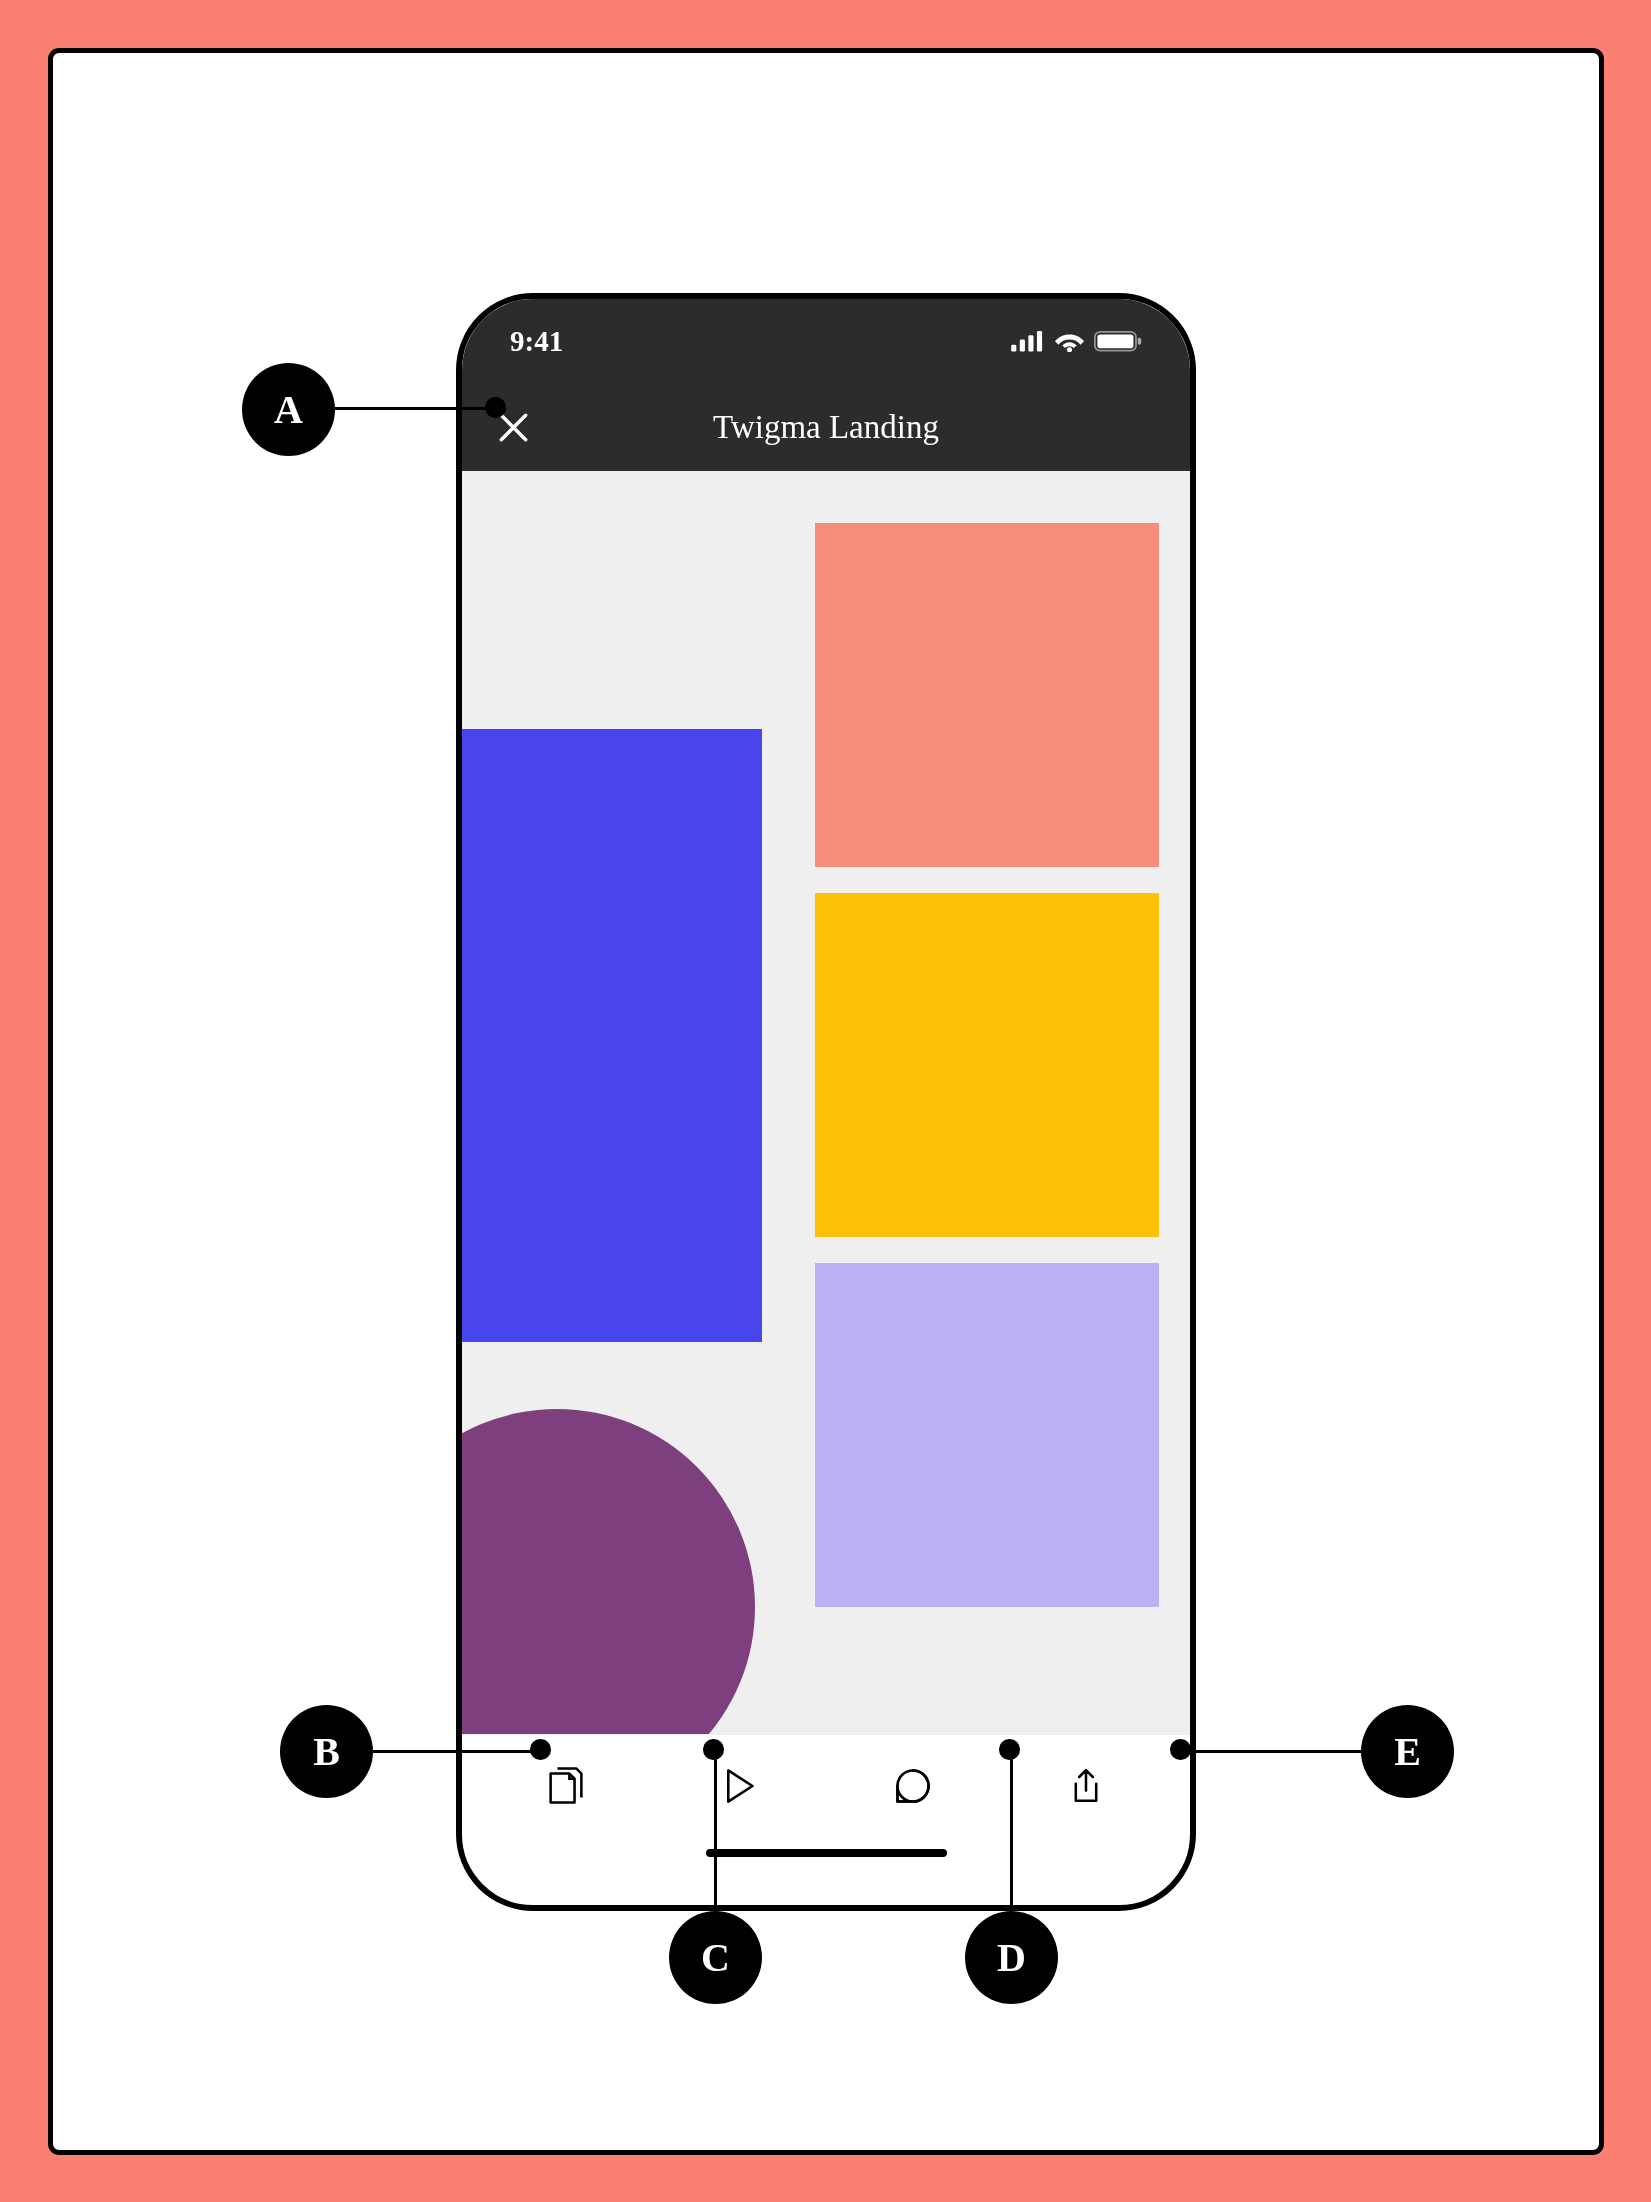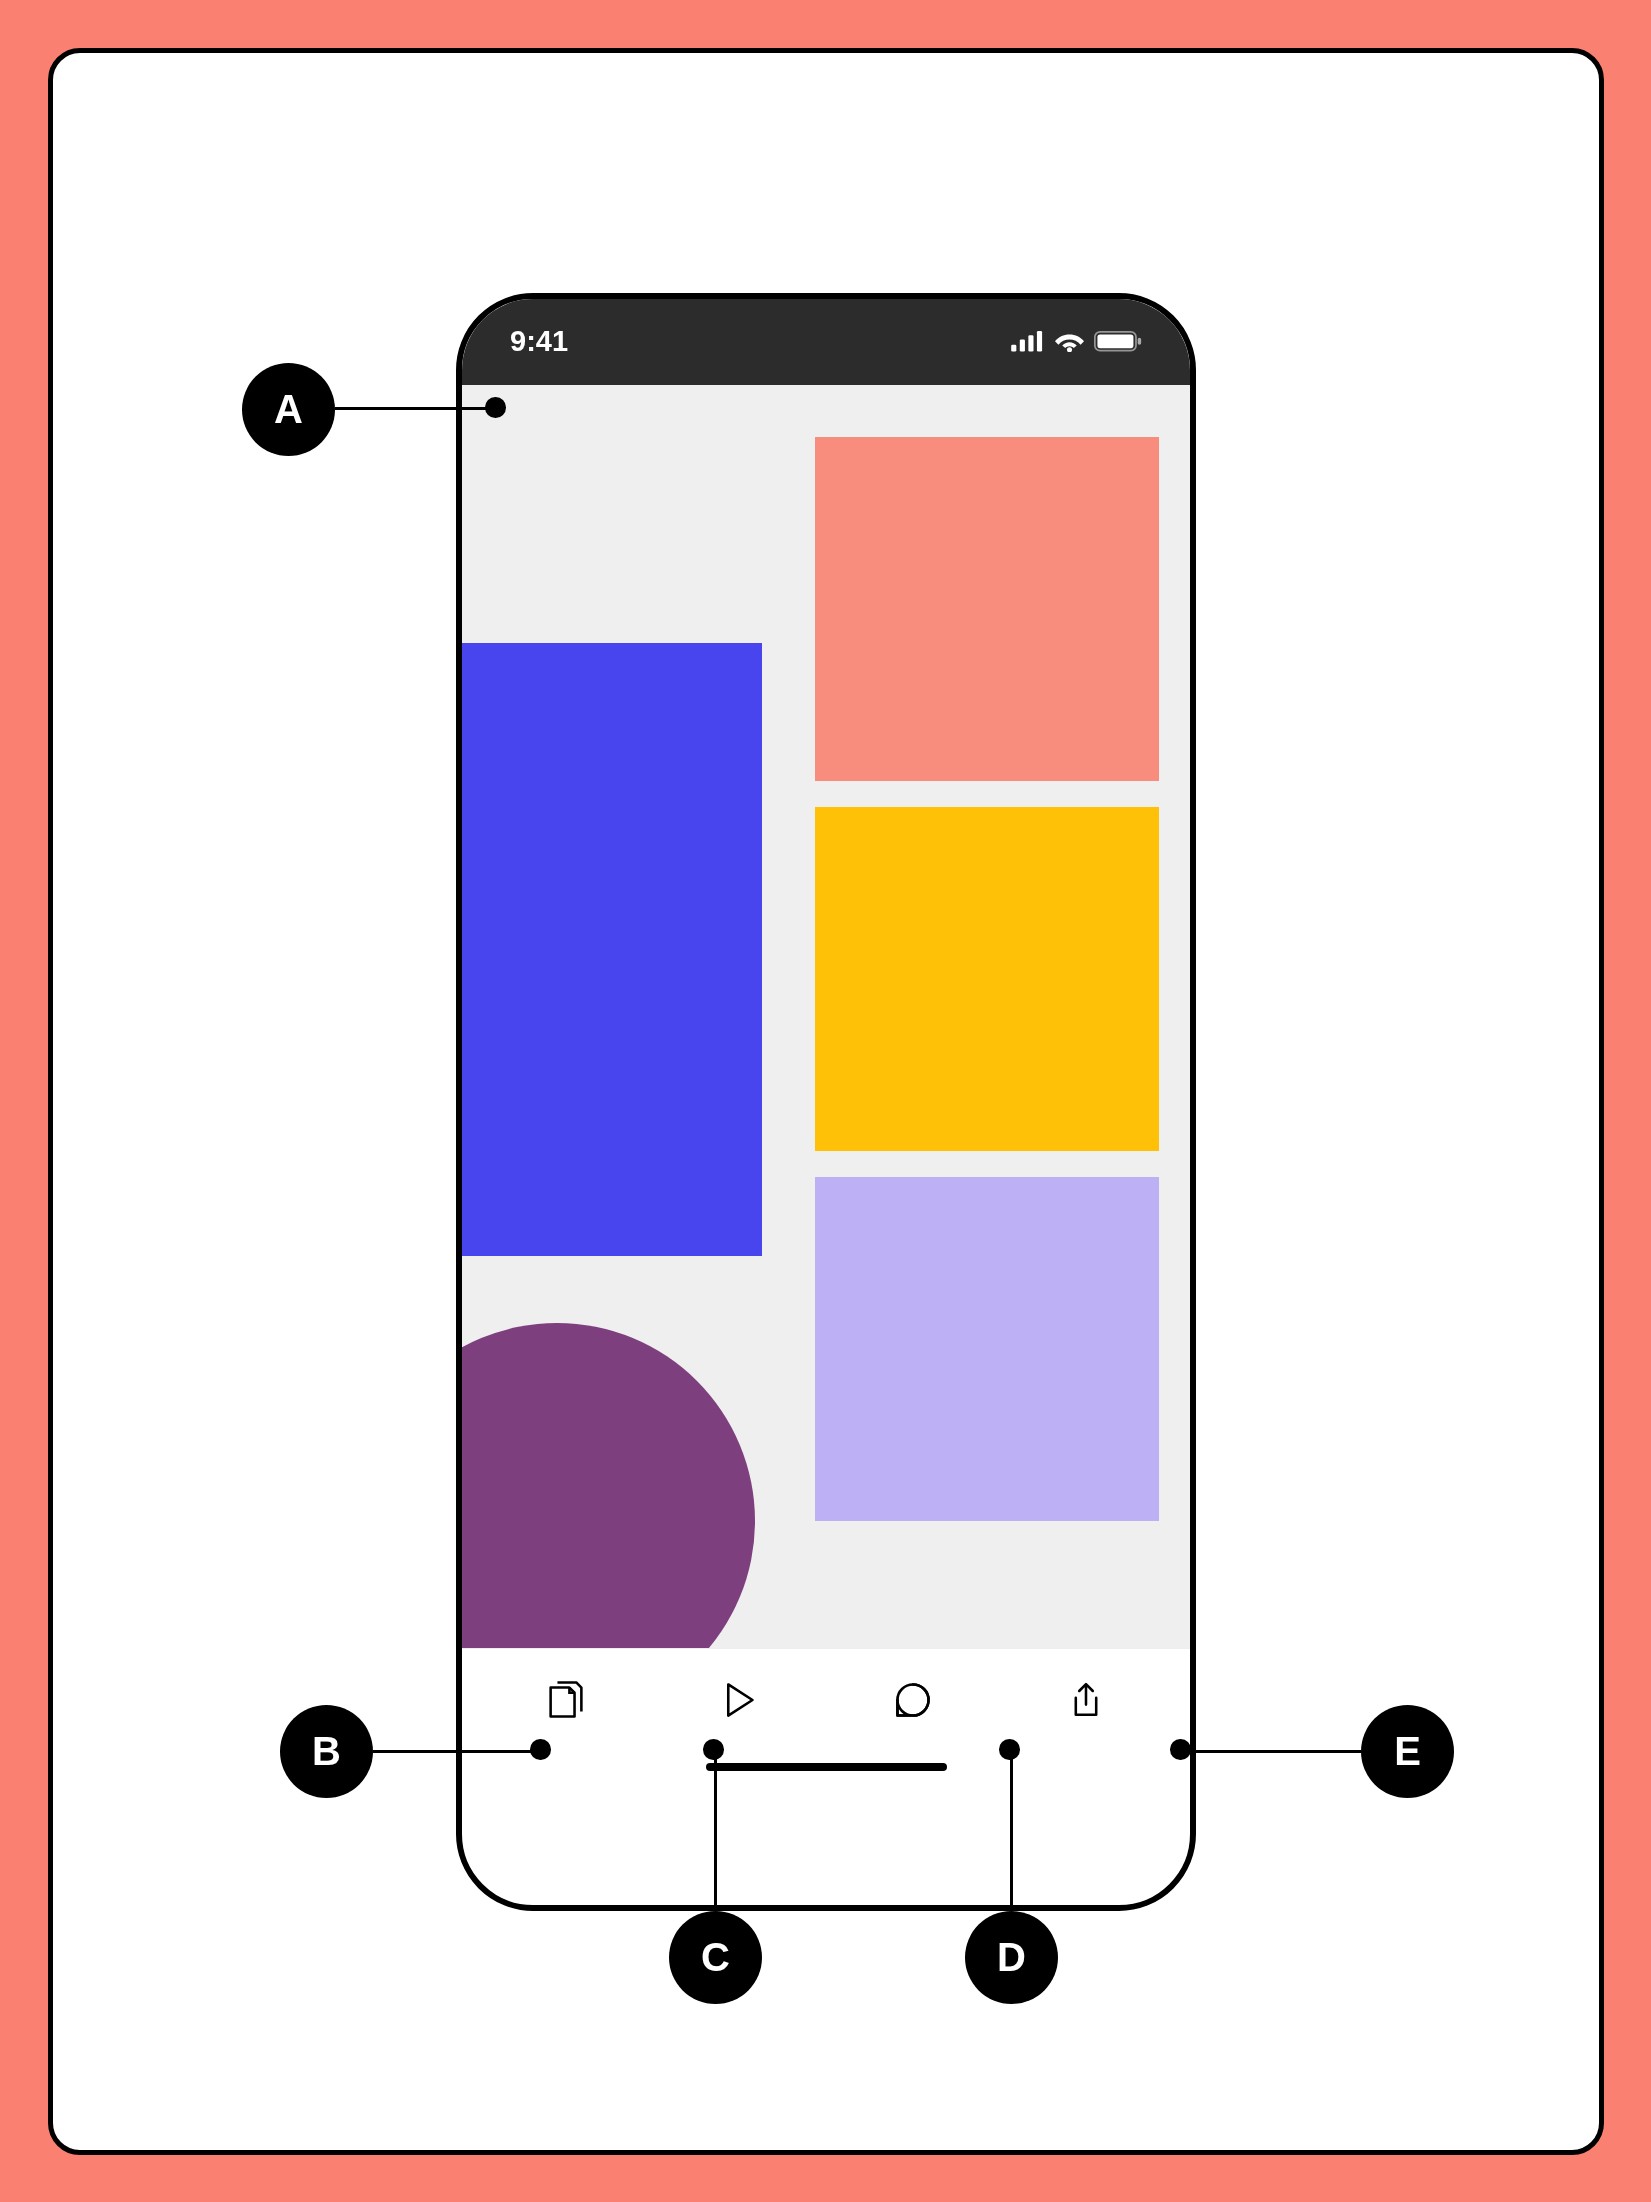--- a/index.html
+++ b/index.html
@@ -9,22 +9,23 @@
       padding: 48px;
       font-family: -apple-system, BlinkMacSystemFont, "Segoe UI", Helvetica, Arial, sans-serif;
       width: 1652px;
       height: 2203px;
     }
     .outer-frame {
       width: 100%;
       height: 100%;
       background: #fff;
       border: 5.2px solid #000;
-      border-radius: 32px;
+      border-radius: 11px;
       position: relative;
+      font-family: Liberation Serif, serif;
     }
     .phone {
       position: absolute;
       left: 50%;
       top: 50%;
       transform: translate(-50%, -50%);
       width: 740px;
       height: 1618px;
       border: 6.9px solid #000;
       border-radius: 77px;
@@ -160,20 +161,28 @@
         </svg>
 
         <svg width="48" height="20.6" viewBox="0 0 56 24">
           <rect x="1" y="1" width="48" height="22" rx="6" fill="none" stroke="#fff" stroke-width="2" opacity="0.5"></rect>
           <rect x="4" y="4" width="42" height="16" rx="3" fill="#fff"></rect>
           <rect x="51" y="8" width="4" height="8" rx="2" fill="#fff" opacity="0.6"></rect>
         </svg>
       </span>
     </div>
 
+    <div class="app-header">
+      <span class="close">
+        <svg width="33" height="33" viewBox="0 0 38 38">
+          <path d="M5 5 L33 33 M33 5 L5 33" stroke="#fff" stroke-width="4" stroke-linecap="round"></path>
+        </svg>
+      </span>
+      <span class="title">Twigma Landing</span>
+    </div>
 
     <div class="canvas">
       <div class="shape blue"></div>
       <div class="shape coral"></div>
       <div class="shape gold"></div>
       <div class="shape lilac"></div>
       <div class="shape purple"></div>
     </div>
 
     <div class="toolbar">

